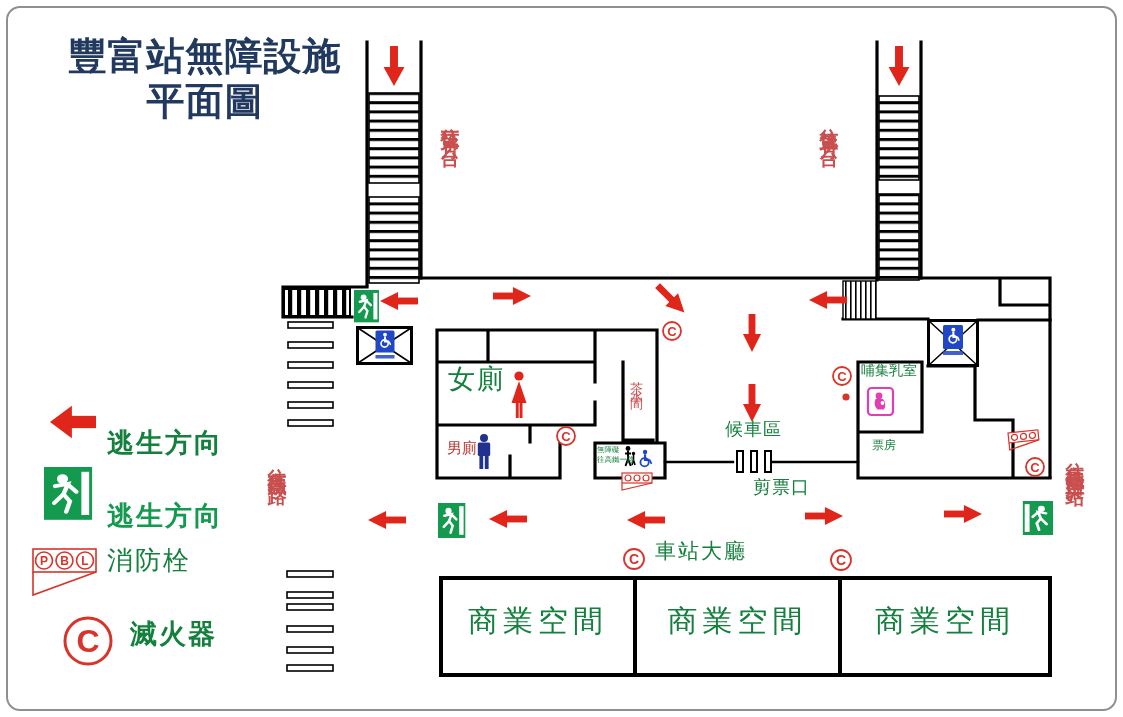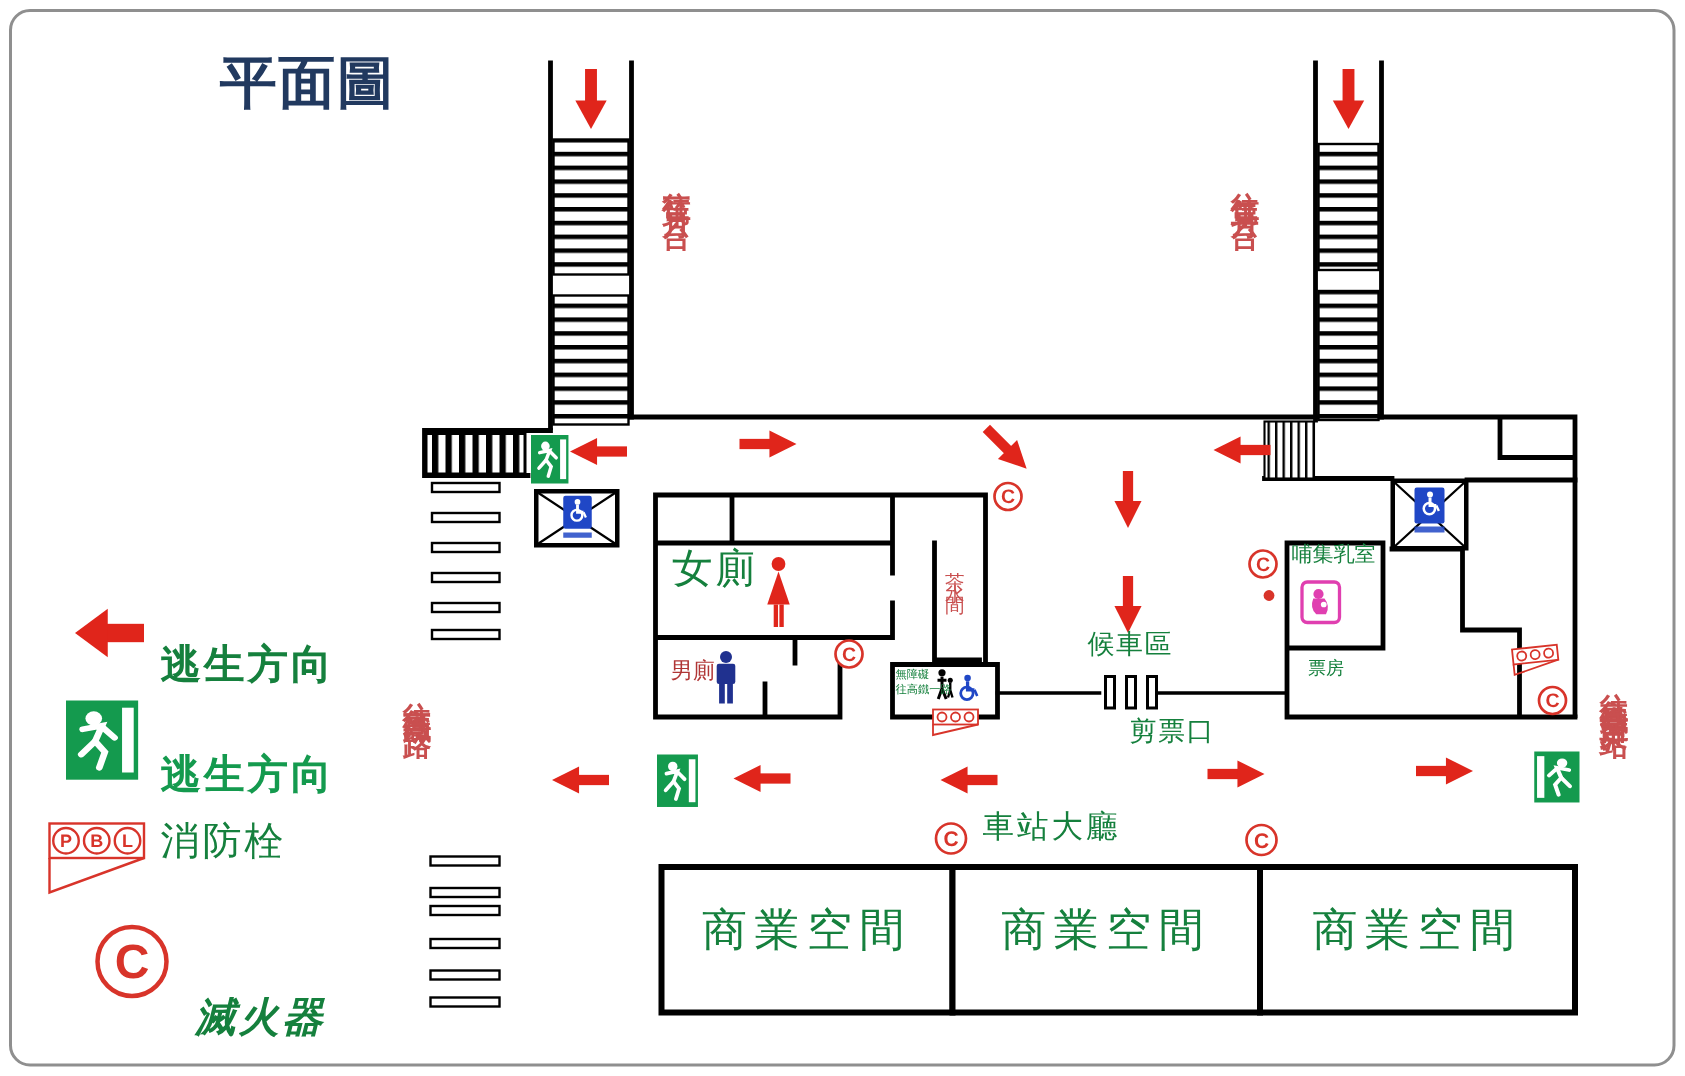--- a/index.html
+++ b/index.html
@@ -244,32 +244,33 @@
       </g>
     </g>
 
     <g>
       <circle class="cC" cx="88" cy="641" r="23" stroke-width="3"></circle>
       <text class="cT" x="88" y="652" font-size="32" text-anchor="middle">C</text>
     </g>
   </svg>
 
   <div id="title" class="lbl navy">
+    <div>豐富站無障設施</div>
     <div>平面圖</div>
   </div>
 
   <div class="lbl v dir softred" style="left:441px;top:112px;">往第一月台</div>
   <div class="lbl v dir softred" style="left:820px;top:112px;">往第二月台</div>
   <div class="lbl v dir softred" style="left:268px;top:452px;">往高鐵一路</div>
   <div class="lbl v dir softred" style="left:1066px;top:446px;">往高鐵苗栗站</div>
 
   <div class="lbl legend-text red" style="left:107px;top:406px;">逃生方向</div>
   <div class="lbl legend-text green" style="left:107px;top:479px;">逃生方向</div>
   <div class="lbl red" style="left:107px;top:548px;font-size:26px;letter-spacing:2px;">消防栓</div>
-  <div class="lbl legend-text red" style="left:130px;top:641px;font-style:italic;">滅火器</div>
+  <div class="lbl legend-text red" style="left:130px;top:597px;">滅火器</div>
 
   <div class="lbl room-big red" style="left:448px;top:366px;">女廁</div>
   <div class="lbl maroon" style="left:447px;top:441px;font-size:15px;">男廁</div>
   <div class="lbl v softred" style="left:630px;top:371px;font-size:13px;letter-spacing:8px;">茶水間</div>
   <div class="lbl tiny red" style="left:597px;top:446px;">無障礙</div>
   <div class="lbl tiny red" style="left:597px;top:456px;">往高鐵一路</div>
   <div class="lbl red" style="left:861px;top:364px;font-size:14px;">哺集乳室</div>
   <div class="lbl room-mid red" style="left:725px;top:420px;">候車區</div>
   <div class="lbl room-mid red" style="left:724px;top:478px;margin-left:29px;">剪票口</div>
   <div class="lbl red" style="left:872px;top:439px;font-size:12px;">票房</div>

